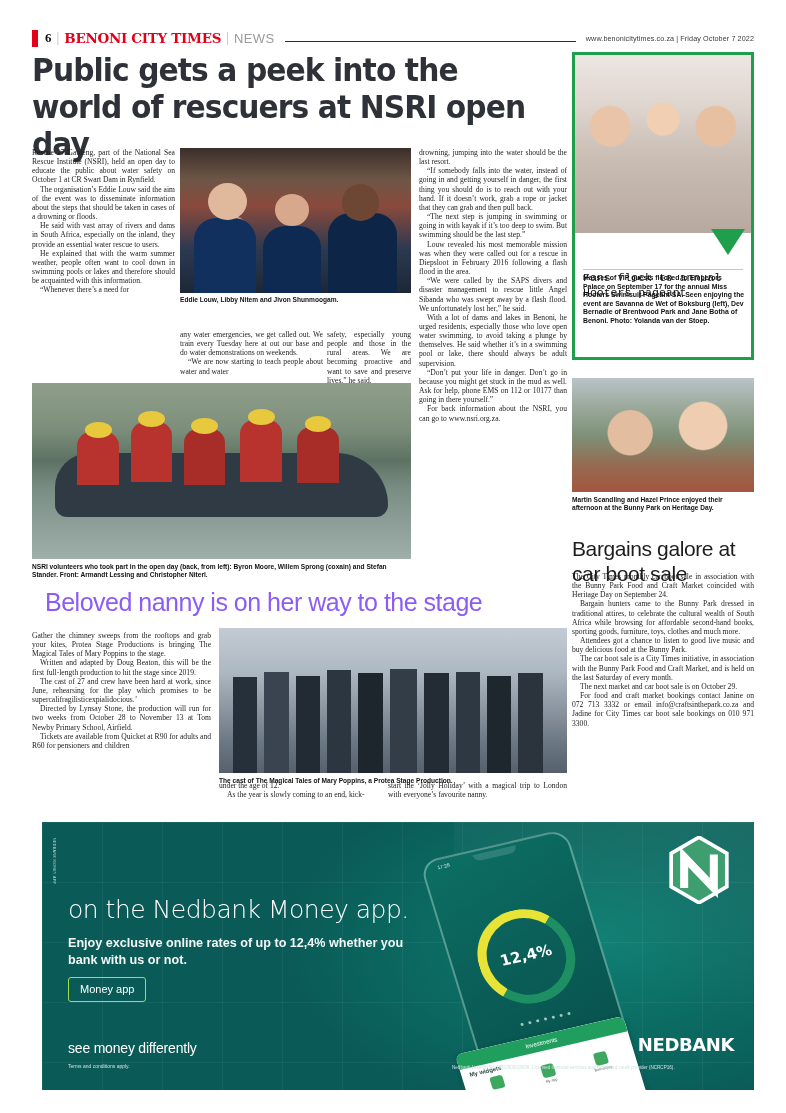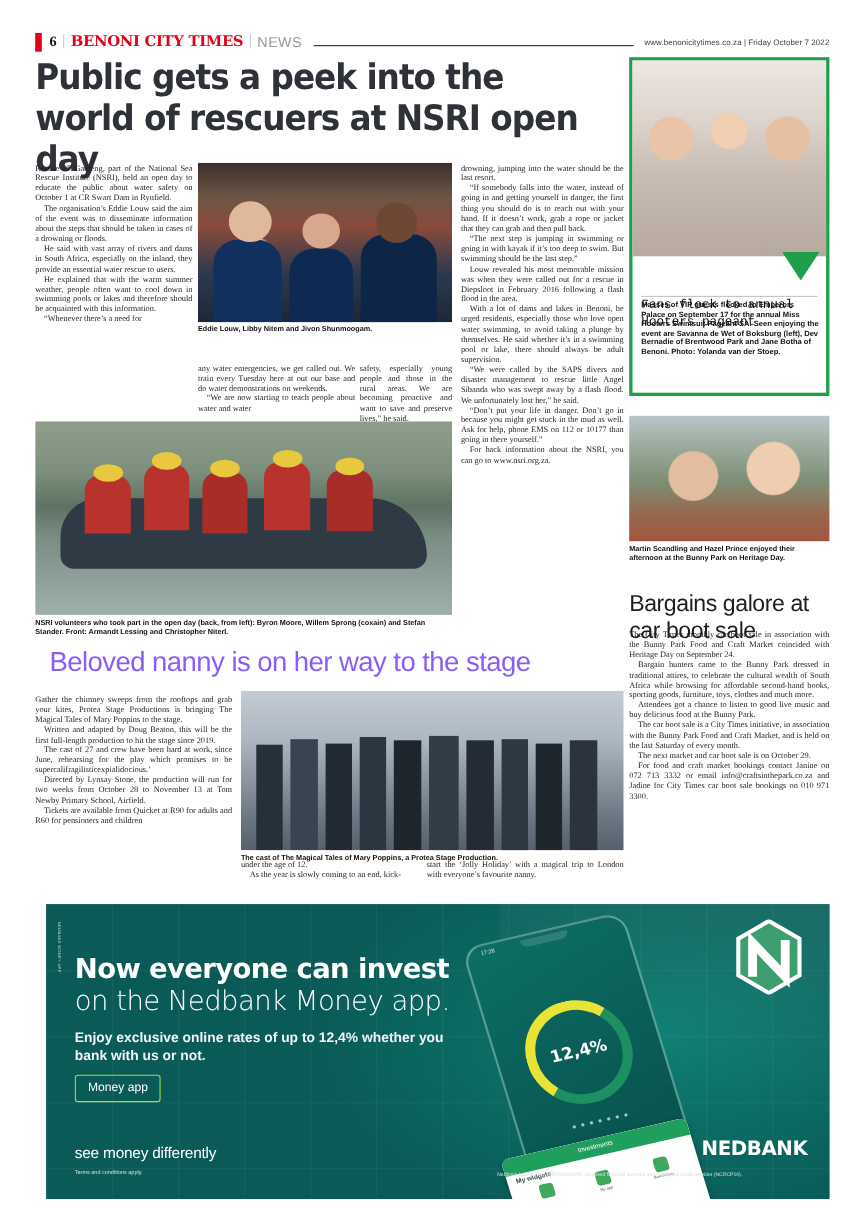--- a/index.html
+++ b/index.html
@@ -325,22 +325,22 @@
   <div class="art1-col3 body-text">
     <p class="first">safety, especially young people and those in the rural areas. We are becoming proactive and want to save and preserve lives,” he said.</p>
     <p>Louw advised that in a case of a</p>
   </div>
 
   <div class="art1-col4 body-text">
     <p class="first">drowning, jumping into the water should be the last resort.</p>
     <p>“If somebody falls into the water, instead of going in and getting yourself in danger, the first thing you should do is to reach out with your hand. If it doesn’t work, grab a rope or jacket that they can grab and then pull back.</p>
     <p>“The next step is jumping in swimming or going in with kayak if it’s too deep to swim. But swimming should be the last step.”</p>
     <p>Louw revealed his most memorable mission was when they were called out for a rescue in Diepsloot in February 2016 following a flash flood in the area.</p>
+    <p>“We were called by the SAPS divers and disaster management to rescue little Angel Sibanda who was swept away by a flash flood. We unfortunately lost her,” he said.</p>
     <p>With a lot of dams and lakes in Benoni, he urged residents, especially those who love open water swimming, to avoid taking a plunge by themselves. He said whether it’s in a swimming pool or lake, there should always be adult supervision.</p>
-    <p>“We were called by the SAPS divers and disaster management to rescue little Angel Sibanda who was swept away by a flash flood. We unfortunately lost her,” he said.</p>
     <p>“Don’t put your life in danger. Don’t go in because you might get stuck in the mud as well. Ask for help, phone EMS on 112 or 10177 than going in there yourself.”</p>
     <p>For back information about the NSRI, you can go to www.nsri.org.za.</p>
   </div>
 
   <div class="photo photo1">
     <div class="p1-bg">
       <div class="p1-fig p1-f1"></div>
       <div class="p1-fig p1-f2"></div>
       <div class="p1-fig p1-f3"></div>
       <div class="p1-head" style="left:12%;top:24%;width:17%;height:26%;background:#e0b89c;"></div>
@@ -459,21 +459,20 @@
           </div>
           <div>
             <div class="wc-dot"></div>
             <div class="wc-lbl">Borrow/pay</div>
           </div>
         </div>
 
       </div>
     </div>
 
-    <div class="ad-h1">Now everyone can invest</div>
     <div class="ad-h2">on the Nedbank Money app.</div>
     <div class="ad-sub">Enjoy exclusive online rates of up to 12,4% whether you bank with us or not.</div>
     <div class="ad-btn">Money app</div>
 
     <div class="ad-logo">
       <svg viewBox="0 0 100 110" width="62" height="68" aria-hidden="true">
         <polygon points="50,2 95,28 95,82 50,108 5,82 5,28" fill="#3f9e6f" stroke="#ffffff" stroke-width="6"></polygon>
         <path d="M26 84 V34 L74 84 V30" fill="none" stroke="#ffffff" stroke-width="13" stroke-linejoin="miter"></path>
       </svg>
     </div>

